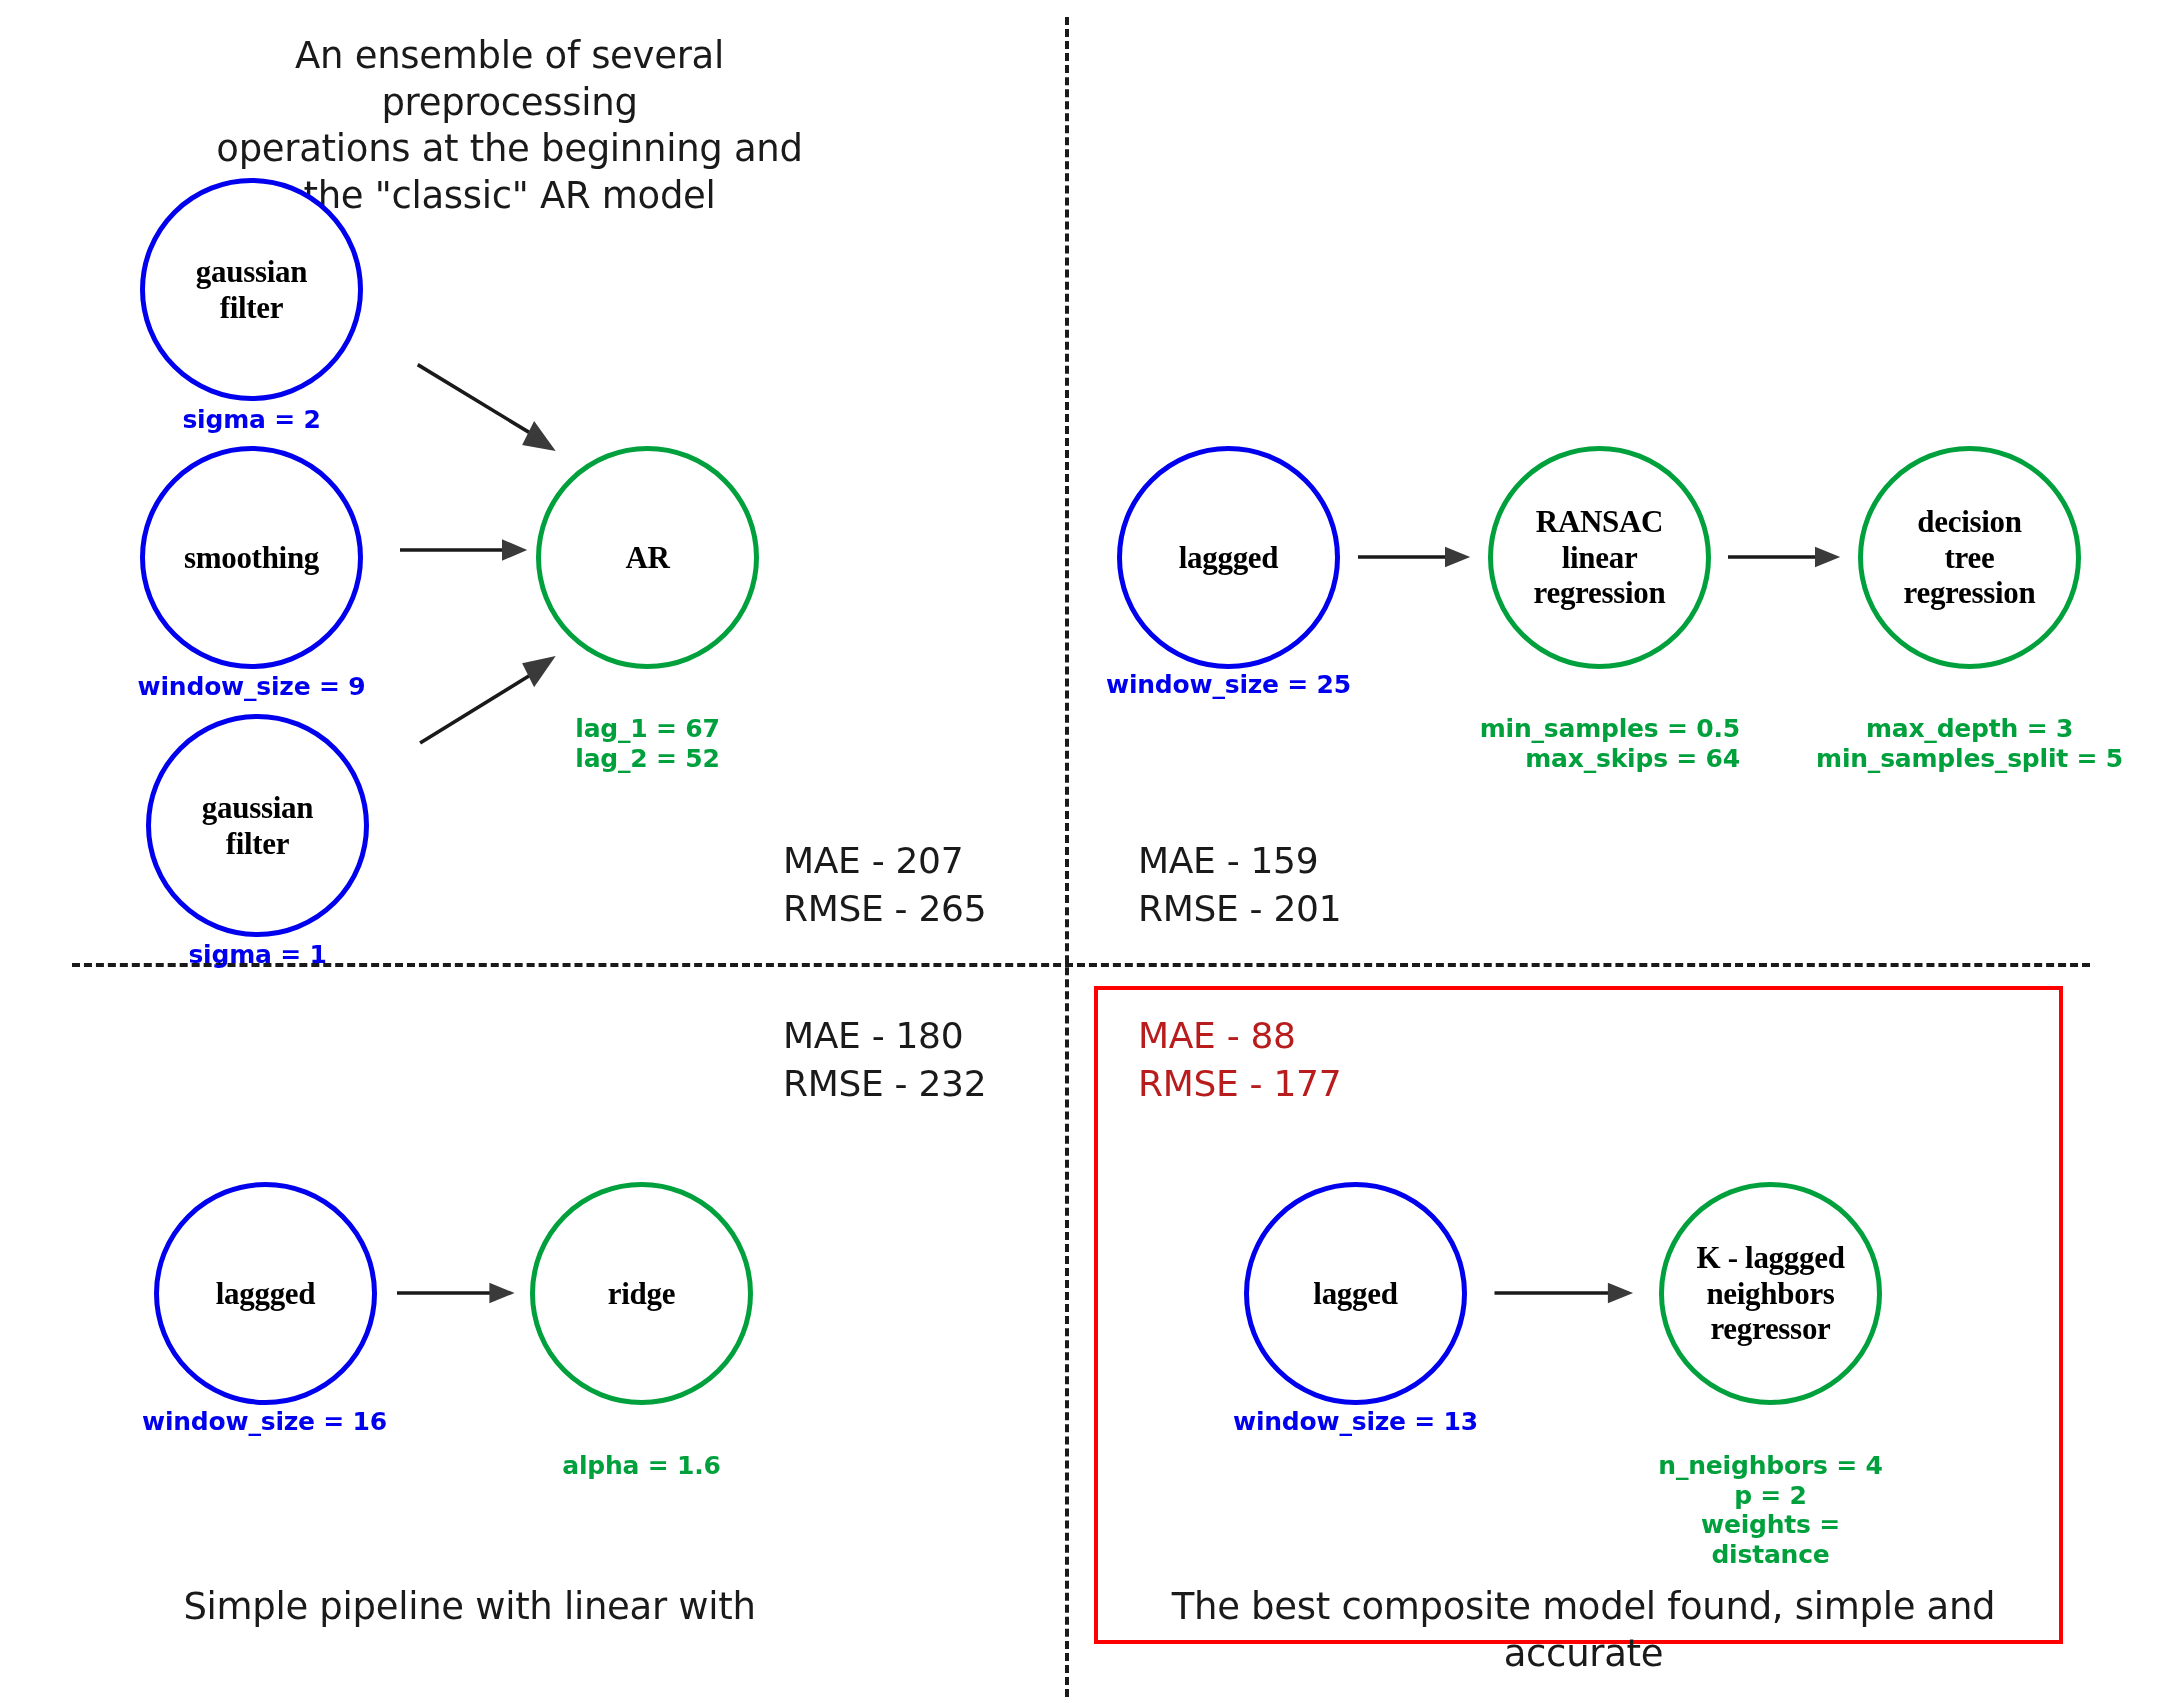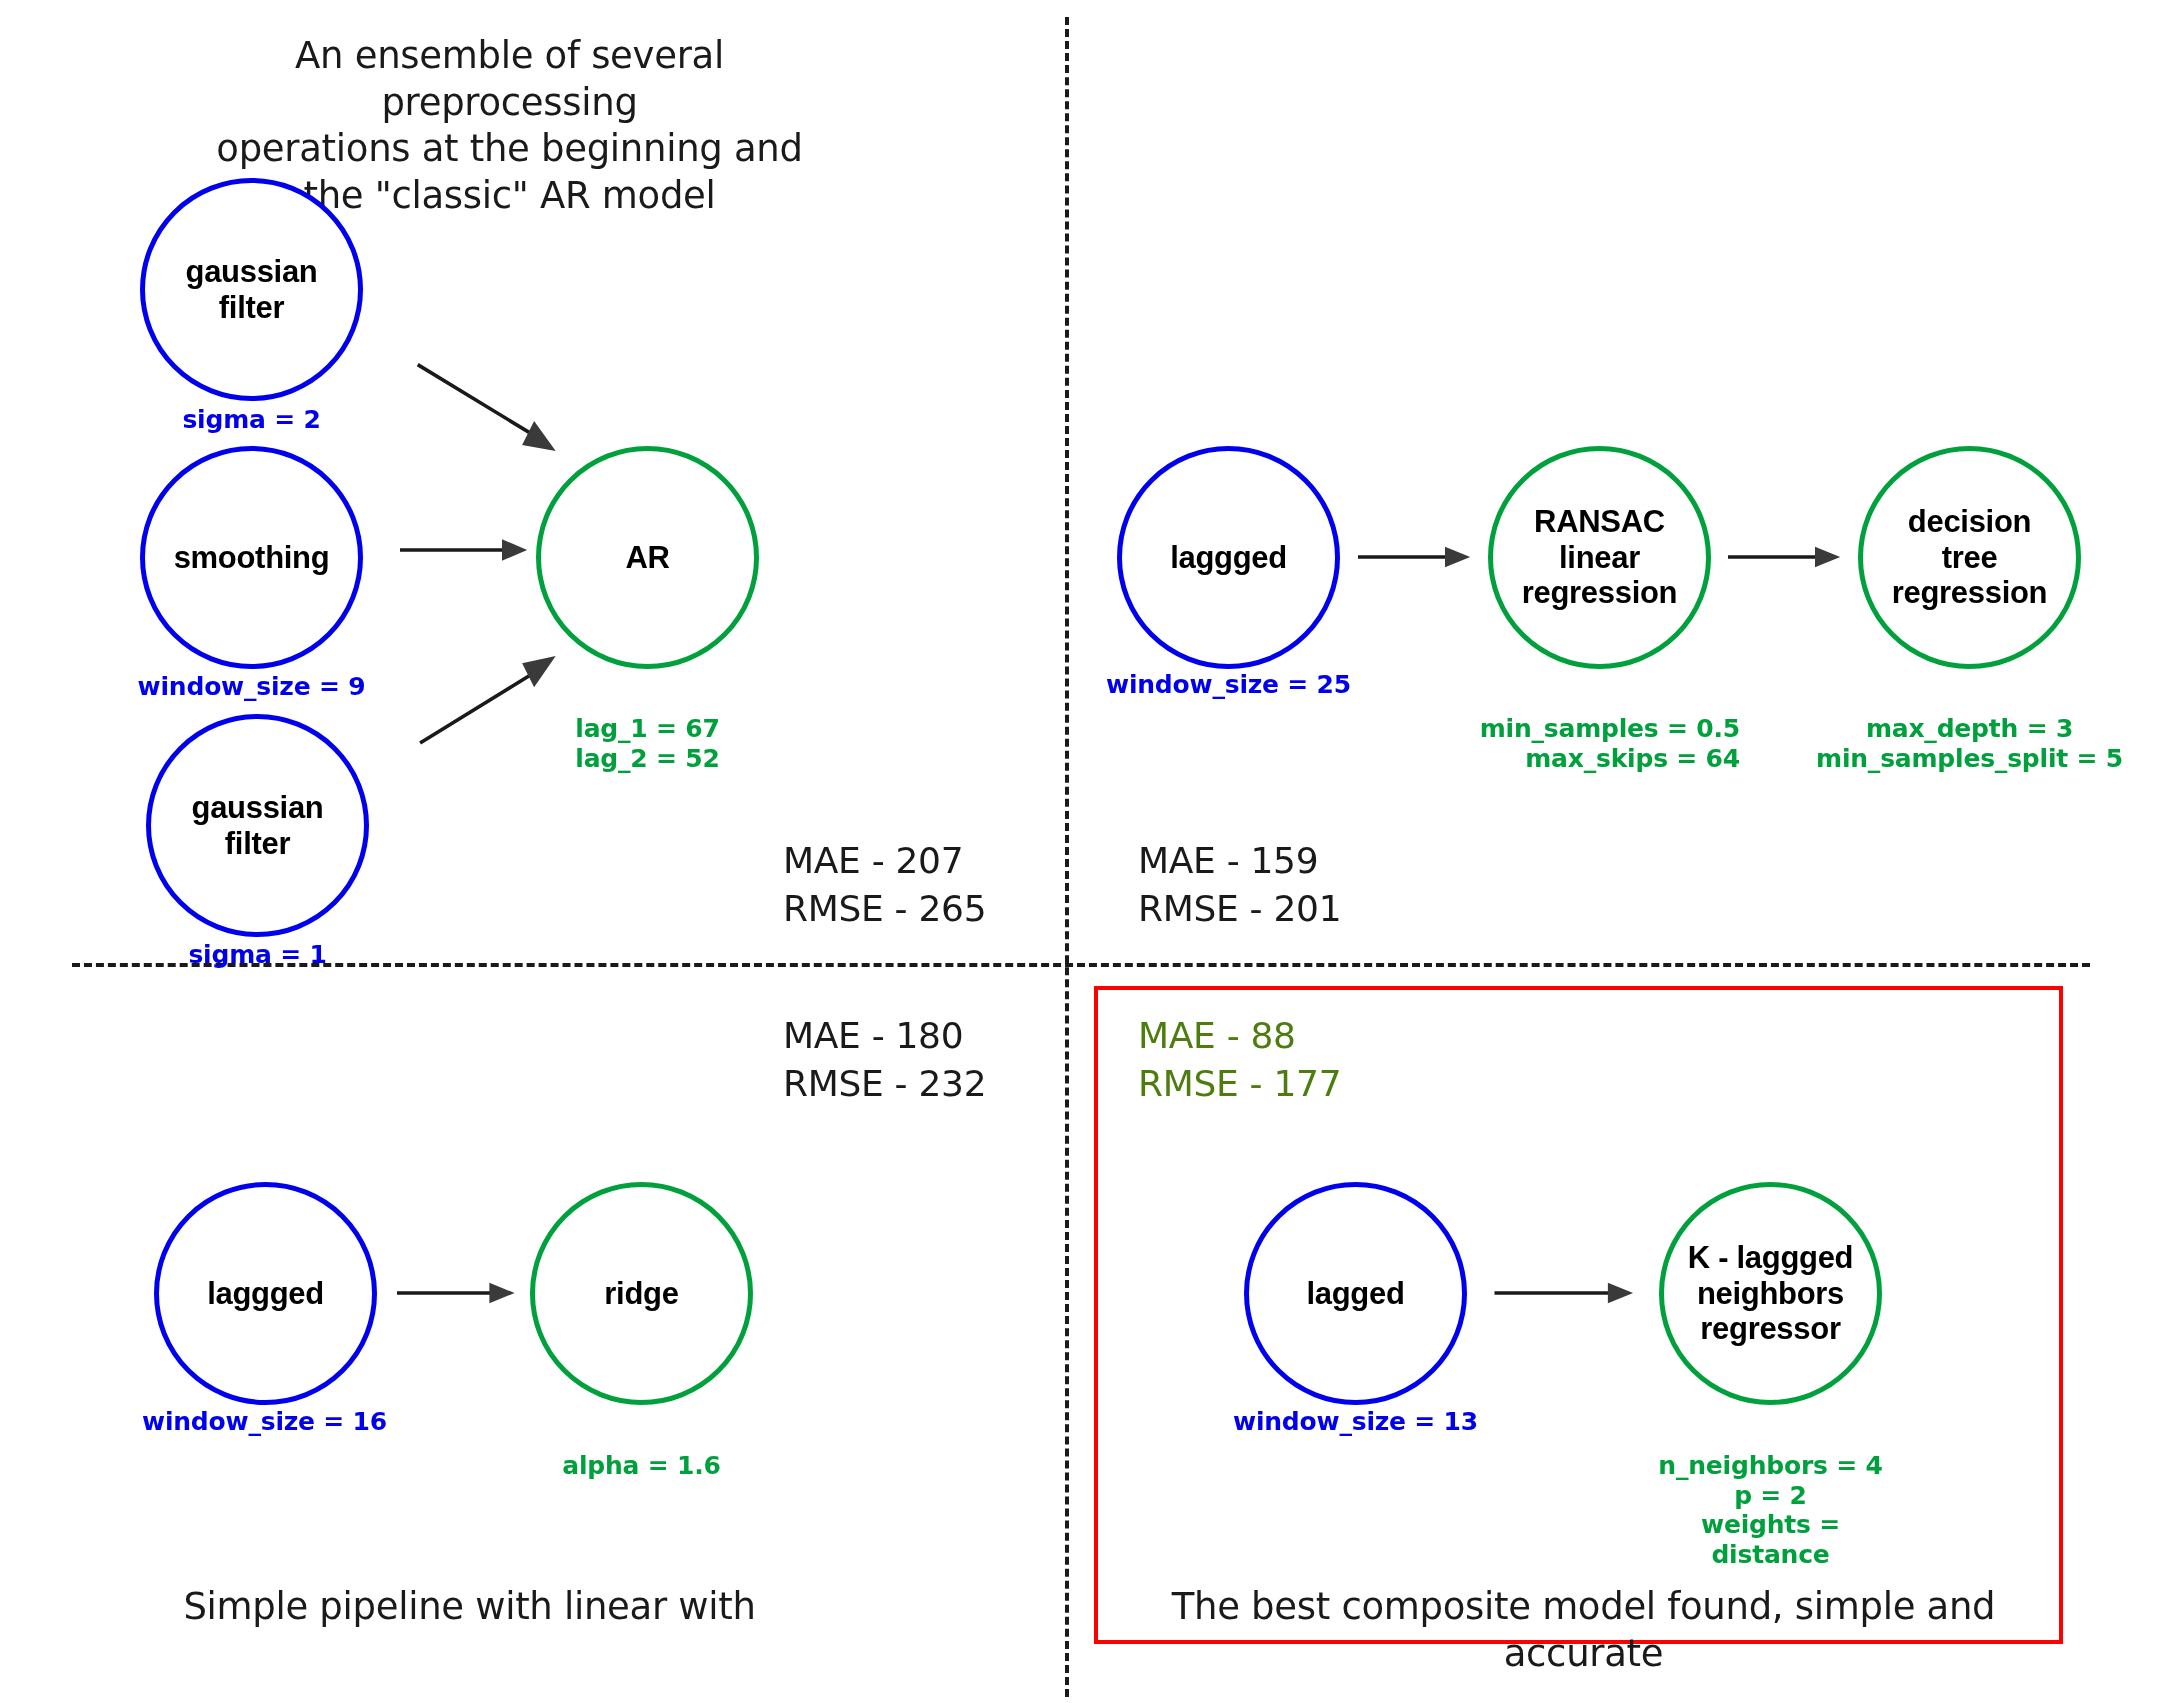--- a/index.html
+++ b/index.html
@@ -68,21 +68,21 @@
     box-sizing: border-box;
     display: flex;
     align-items: center;
     justify-content: center;
     background: #ffffff;
   }
   .node.blue  { border: 5.4px solid #0000ee; }
   .node.green { border: 5.4px solid #00a03c; }
   .node-label {
     color: #000000;
-    font-family: Liberation Sans, sans-serif;
+    font-family: Liberation Serif, serif;
     font-weight: bold;
     font-size: 31px;
     line-height: 1.16;
     text-align: center;
     white-space: pre-line;
     letter-spacing: -0.3px;
   }
 
   
   .params {
@@ -102,21 +102,21 @@
   .metrics {
     position: absolute;
     font-family: "DejaVu Sans", sans-serif;
     font-size: 36px;
     line-height: 1.33;
     white-space: pre-line;
     text-align: left;
     letter-spacing: -0.3px;
   }
   .metrics.black { color: #1a1a1a; }
-  .metrics.red   { color: #4d7c0f; }
+  .metrics.red   { color: #b91c1c; }
 
   
   .arrow-svg {
     position: absolute;
     overflow: visible;
     pointer-events: none;
   }
 </style>
 </head>
 <body>

